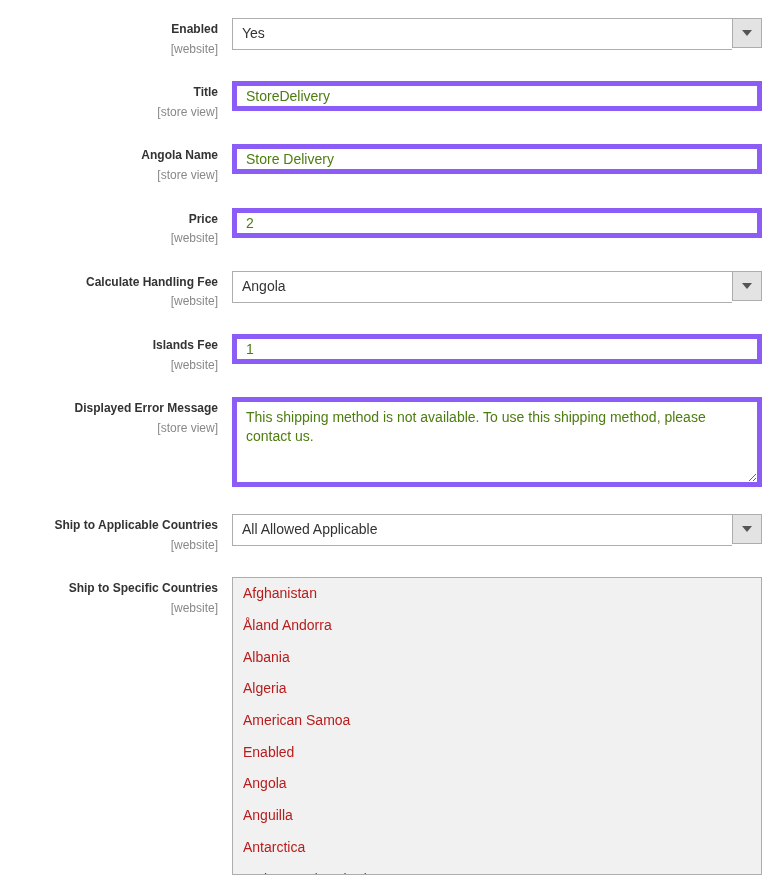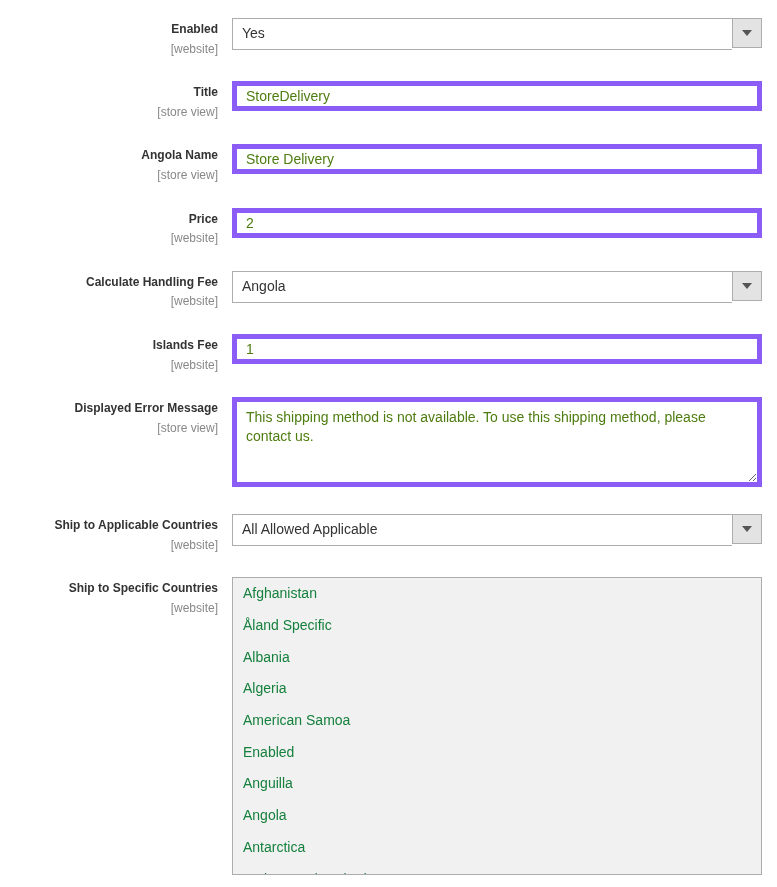--- a/index.html
+++ b/index.html
@@ -89,21 +89,21 @@
     width: 100%;
     height: 298px;
     border: 1px solid #adadad;
     background: #f1f1f1;
     overflow-y: scroll;
     position: relative;
   }
   .multiselect-option {
     padding: 5px 10px;
     font-size: 14px;
-    color: #15803d;
+    color: #b91c1c;
     line-height: 1.55;
     cursor: default;
   }
   .multiselect::-webkit-scrollbar {
     width: 12px;
   }
   .multiselect::-webkit-scrollbar-track {
     background: #f1f1f1;
   }
   .multiselect::-webkit-scrollbar-thumb {
@@ -217,26 +217,26 @@
   </div>
 
   <div class="field-row">
     <div class="field-label">
       <div class="label-text">Ship to Specific Countries</div>
       <div class="scope">[website]</div>
     </div>
     <div class="field-control">
       <div class="multiselect" id="country-list">
           <div class="multiselect-option">Afghanistan</div>
-          <div class="multiselect-option">Åland Specific</div>
+          <div class="multiselect-option">Åland Andorra</div>
           <div class="multiselect-option">Albania</div>
           <div class="multiselect-option">Algeria</div>
           <div class="multiselect-option">American Samoa</div>
           <div class="multiselect-option">Enabled</div>
+          <div class="multiselect-option">Angola</div>
           <div class="multiselect-option">Anguilla</div>
-          <div class="multiselect-option">Angola</div>
           <div class="multiselect-option">Antarctica</div>
           <div class="multiselect-option">Antigua and Barbuda</div>
         </div>
     </div>
   </div>
 
 </div>
 
 </body></html>

